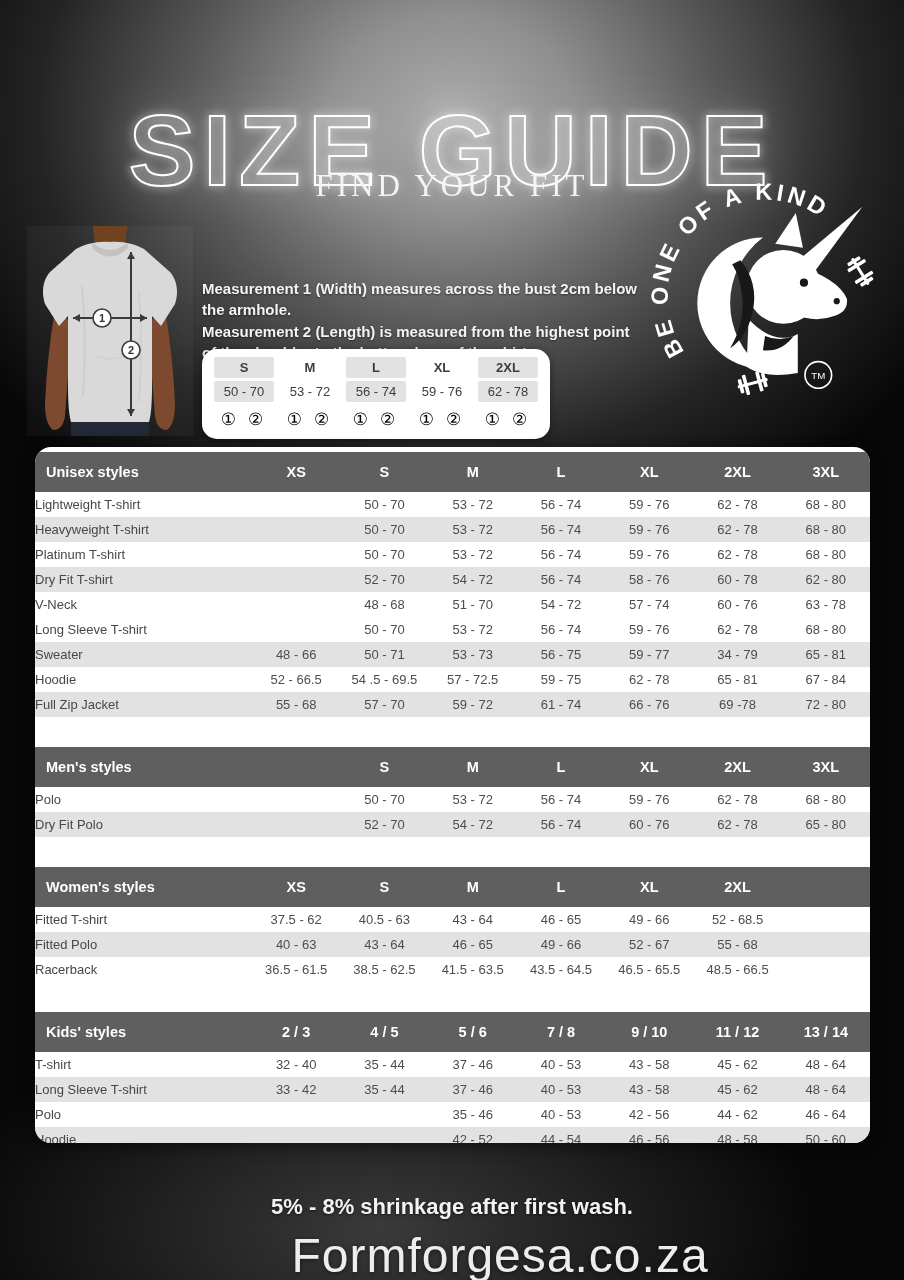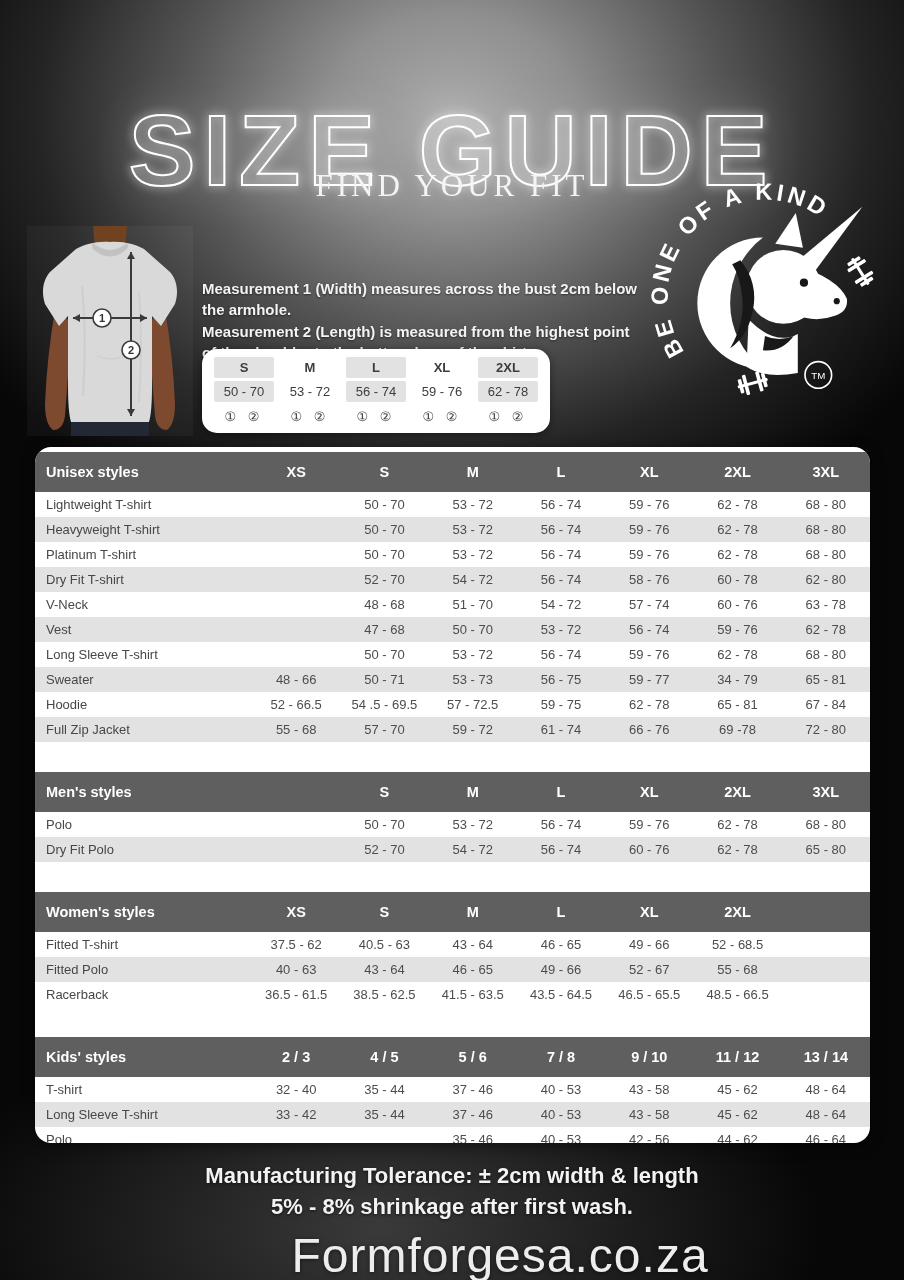--- a/index.html
+++ b/index.html
@@ -27,36 +27,36 @@
   
   .intro{position:absolute;left:202px;top:239px;width:438px;color:#f4f4f4;
     font-size:15px;font-weight:700;line-height:1.42;text-shadow:0 1px 2px rgba(0,0,0,.5);margin-top:39px;}
   
   .ex-panel{position:absolute;left:202px;top:349px;width:324px;background:#fff;
     border-radius:15px;padding:8px 12px 6px 12px;box-shadow:0 2px 8px rgba(0,0,0,.45);}
   .ex-grid{display:grid;grid-template-columns:repeat(5,1fr);column-gap:6px;row-gap:3px;}
   .ex-h,.ex-v,.ex-m{text-align:center;font-size:13px;color:#3d3d3d;padding:3px 0;border-radius:2px;}
   .ex-h{font-weight:700;}
   .shaded{background:var(--row-alt);}
-  .ex-m{font-family:Liberation Sans, sans-serif;font-size:13px;color:#404040;letter-spacing:4px;padding-top:4px;}
+  .ex-m{font-family:Liberation Serif, serif;font-size:17px;color:#000000;letter-spacing:4px;padding-top:4px;}
   
   .photo{position:absolute;left:27px;top:226px;width:166px;height:210px;}
   
   .logo{position:absolute;left:642px;top:172px;width:246px;height:246px;}
   
   .panel{position:absolute;left:35px;top:447px;width:835px;height:696px;background:var(--panel);
     border-radius:16px;overflow:hidden;padding-top:5px;box-sizing:border-box;
     box-shadow:0 3px 14px rgba(0,0,0,.5);}
   table.sizes{width:100%;border-collapse:collapse;table-layout:fixed;}
   table.sizes col.c-name{width:217px;}
   tr.sec-head th{background:var(--header-bar);color:#fff;font-size:14.5px;font-weight:700;
     height:26px;padding:7px;text-align:center;}
   tr.sec-head th.sec-label{text-align:left;padding-left:11px;}
   tr.data-row td{height:25px;font-size:13px;color:#4d4d4d;text-align:center;padding:0;}
-  tr.data-row td.name{text-align:left;padding-left:11px;color:#474747;}
+  tr.data-row td.name{text-align:left;color:#474747;}
   tr.data-row.alt td{background:var(--row-alt);}
   tr.spacer td{height:28px;background:var(--panel);}
   
   .foot-line{position:absolute;left:0;width:100%;text-align:center;color:#f3f3f3;
     font-size:22px;font-weight:700;text-shadow:0 1px 3px rgba(0,0,0,.6);}
   .foot-1{top:1163px;}
   .foot-2{top:1194px;}
   .brand{position:absolute;left:0;top:1228px;width:100%;text-align:center;color:#ededed;
     font-size:48px;font-weight:400;letter-spacing:1px;text-shadow:0 1px 4px rgba(0,0,0,.5);margin-left:48px;}
 </style>
@@ -243,30 +243,20 @@
           <tr class="data-row">
             <td class="name">V-Neck</td>
             <td></td>
             <td>48 - 68</td>
             <td>51 - 70</td>
             <td>54 - 72</td>
             <td>57 - 74</td>
             <td>60 - 76</td>
             <td>63 - 78</td>
           </tr>
-          <tr class="data-row alt">
-            <td class="name">Vest</td>
-            <td></td>
-            <td>47 - 68</td>
-            <td>50 - 70</td>
-            <td>53 - 72</td>
-            <td>56 - 74</td>
-            <td>59 - 76</td>
-            <td>62 - 78</td>
-          </tr>
           <tr class="data-row">
             <td class="name">Long Sleeve T-shirt</td>
             <td></td>
             <td>50 - 70</td>
             <td>53 - 72</td>
             <td>56 - 74</td>
             <td>59 - 76</td>
             <td>62 - 78</td>
             <td>68 - 80</td>
           </tr>
@@ -432,17 +422,16 @@
             <td>42 - 52</td>
             <td>44 - 54</td>
             <td>46 - 56</td>
             <td>48 - 58</td>
             <td>50 - 60</td>
           </tr>
         </tbody>
       </table>
   </section>
 
-  <div class="foot-line foot-1">Manufacturing Tolerance: ± 2cm width &amp; length</div>
   <div class="foot-line foot-2">5% - 8% shrinkage after first wash.</div>
   <div class="brand">Formforgesa.co.za</div>
 
 </div>
 
 </body></html>

